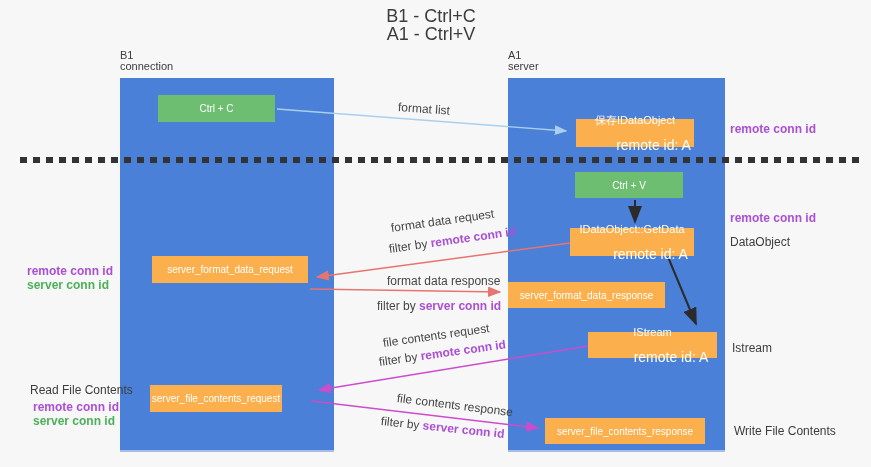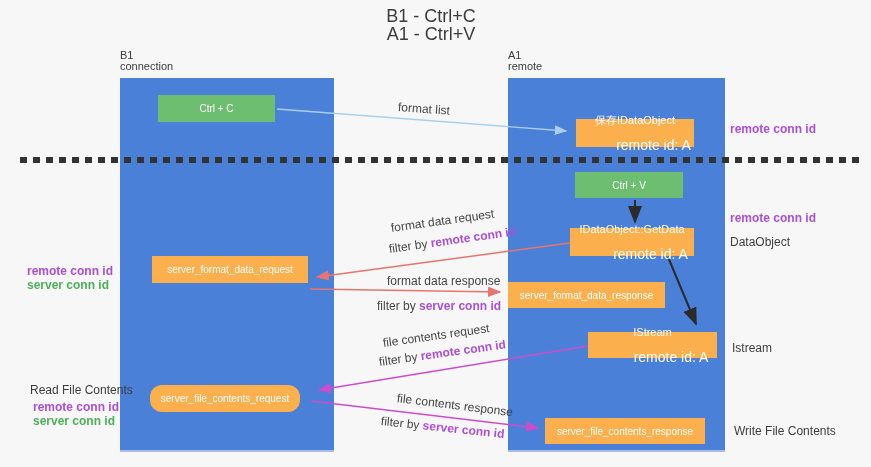--- a/index.html
+++ b/index.html
@@ -29,21 +29,21 @@
   .two-line{display:flex;flex-direction:column;justify-content:center;line-height:13px;font-size:11px;}
   .one-line{display:flex;align-items:center;justify-content:center;}
 
   .n-ctrlc{left:158px;top:95px;width:117px;height:27px;}
   .n-save{left:576px;top:119px;width:118px;height:28px;}
   .n-ctrlv{left:575px;top:172px;width:108px;height:26px;align-items:center;}
   .n-getdata{left:570px;top:228px;width:124px;height:28px;}
   .n-freq{left:152px;top:256px;width:156px;height:27px;}
   .n-fresp{left:508px;top:282px;width:157px;height:26px;}
   .n-istream{left:588px;top:332px;width:129px;height:26px;}
-  .n-fcreq{left:150px;top:385px;width:150px;height:27px;border-radius:12px;}
+  .n-fcreq{left:150px;top:385px;width:132px;height:27px;}
   .n-fcresp{left:545px;top:418px;width:160px;height:26px;}
 
   .ann{position:absolute;font-size:12px;color:#3d3d3d;white-space:nowrap;}
   .purple{color:#ab4fd3;font-weight:bold;}
   .greentxt{color:#4cb05a;font-weight:bold;}
   .conn-block{line-height:14px;}
 
   .edge-label{position:absolute;font-size:12px;color:#454545;white-space:nowrap;
               transform-origin:left center;}
 
@@ -58,21 +58,21 @@
     <div>B1 - Ctrl+C</div>
     <div>A1 - Ctrl+V</div>
   </div>
 
   <div class="lane-header left">
     <div>B1</div>
     <div>connection</div>
   </div>
   <div class="lane-header right">
     <div>A1</div>
-    <div>remote</div>
+    <div>server</div>
   </div>
 
   <div class="lane lane-left"></div>
   <div class="lane lane-right"></div>
 
   <div class="dashline"></div>
 
   <svg class="overlay" width="871" height="467" viewBox="0 0 871 467">
     <defs>
       <marker id="m-blue" markerWidth="9" markerHeight="7" refX="8" refY="3.5" orient="auto">

